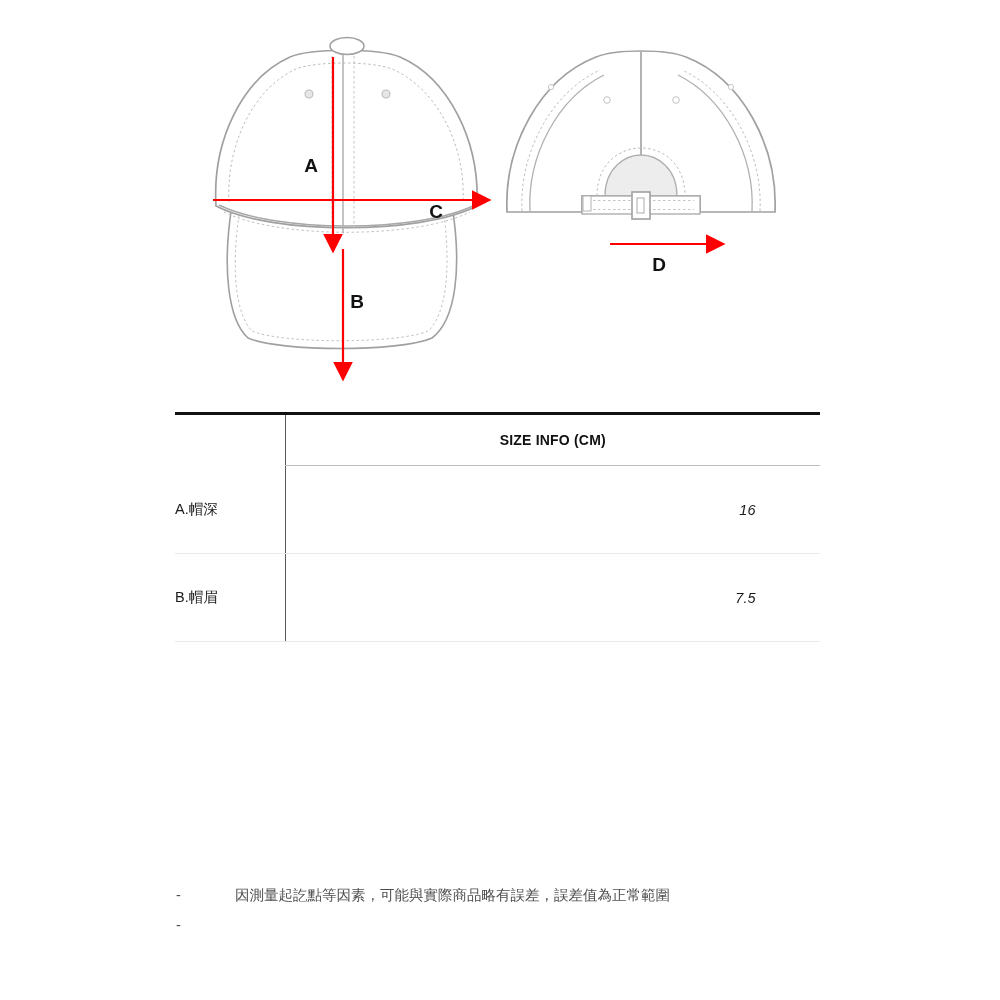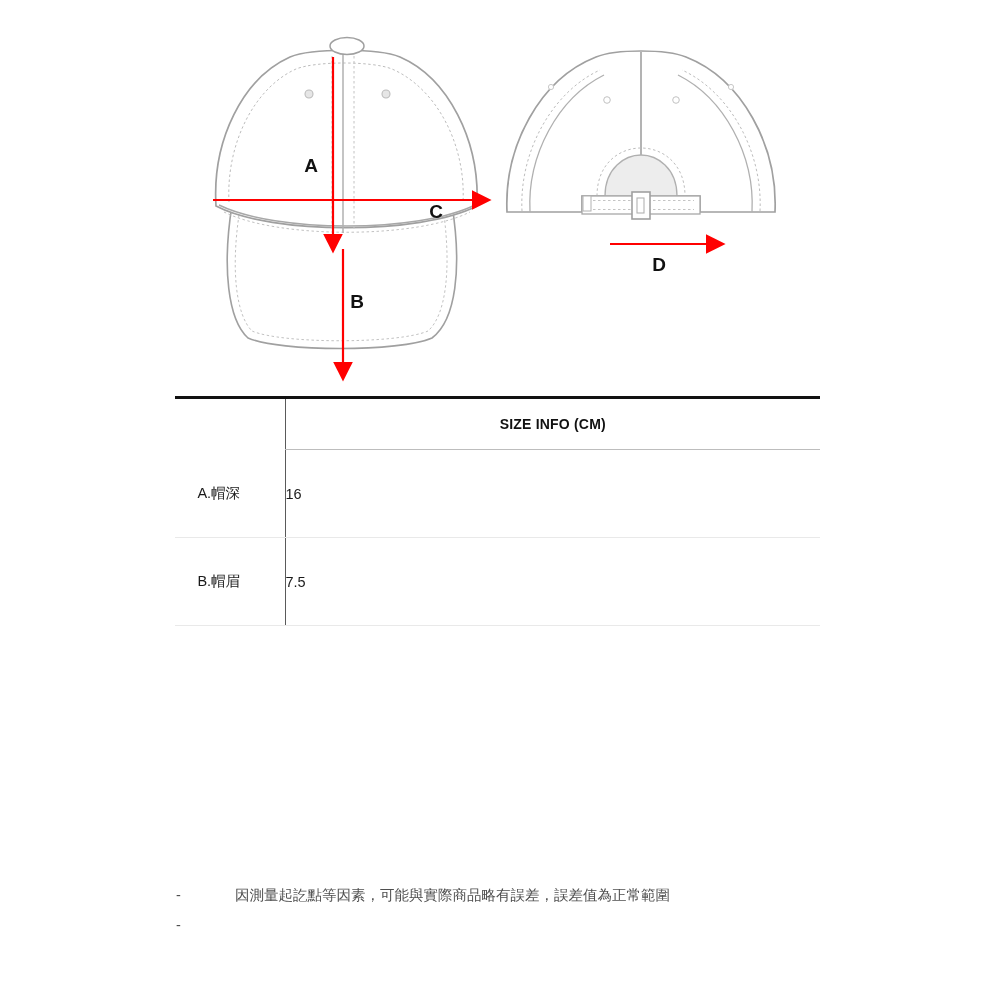--- a/index.html
+++ b/index.html
@@ -30,21 +30,21 @@
     height: 390px;
   }
   #diagram svg {
     display: block;
   }
 
   
   #size-table {
     position: absolute;
     left: 175px;
-    top: 396px;
+    top: 412px;
     width: 645px;
   }
   table.sizes {
     border-collapse: collapse;
     width: 645px;
     table-layout: fixed;
   }
   table.sizes td {
     padding: 0;
     vertical-align: middle;
@@ -63,39 +63,40 @@
 
   .hdr {
     font-size: 14px;
     font-weight: bold;
     text-align: center;
     letter-spacing: .2px;
     color: #111111;
   }
   .cell-name {
     font-size: 14.5px;
-    text-align: center;
+    text-align: left;
     padding-right: 22px !important;
     color: #1a1a1a;
     white-space: nowrap;
   }
   .cell-val {
     font-size: 14.5px;
     text-align: center;
     color: #1a1a1a;
   }
   .h-sizeinfo { height: 50px; }
   .h-freesize { height: 45px; }
   .h-row      { height: 87px; }
 
   
   .valbox {
     width: 470px;
-    text-align: left;
+    text-align: right;
     margin-left: 0;
+    font-style: italic;
   }
 
   
   #notes {
     position: absolute;
     left: 176px;
     top: 880px;
     width: 700px;
   }
   .note-line {

